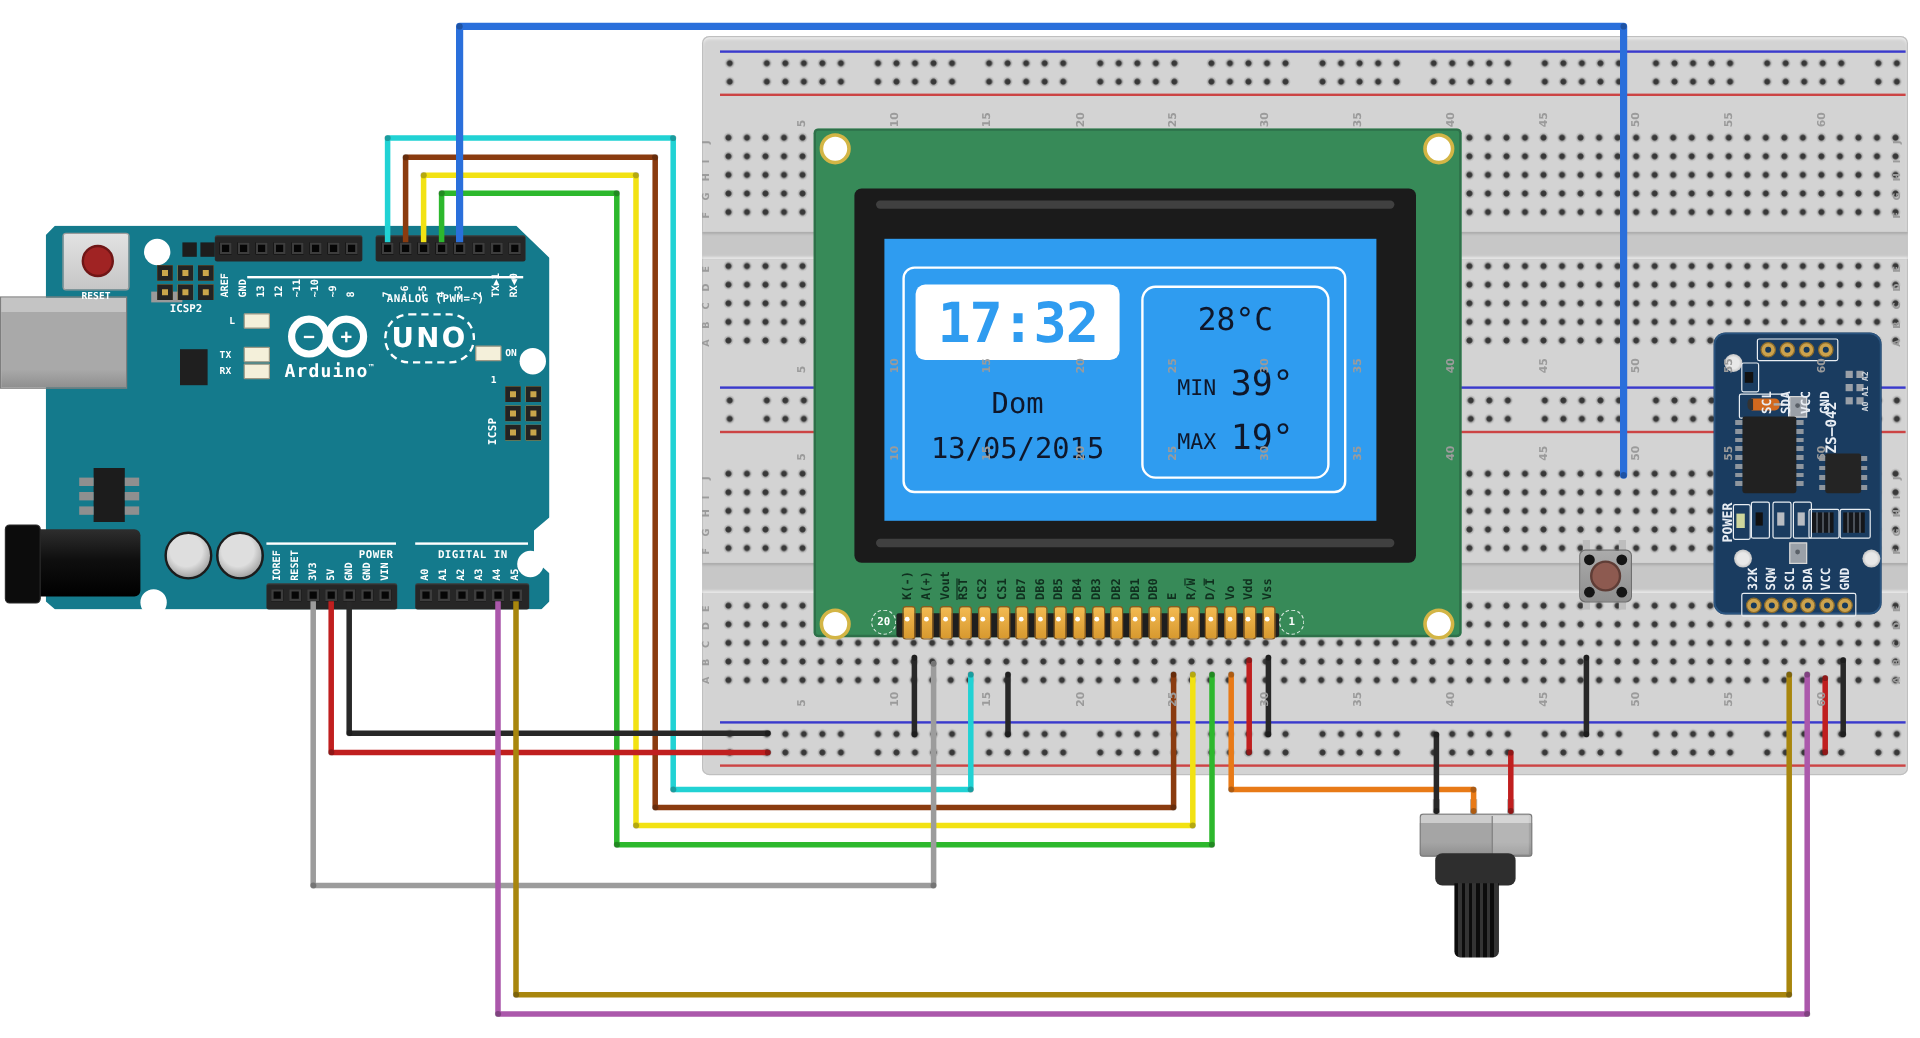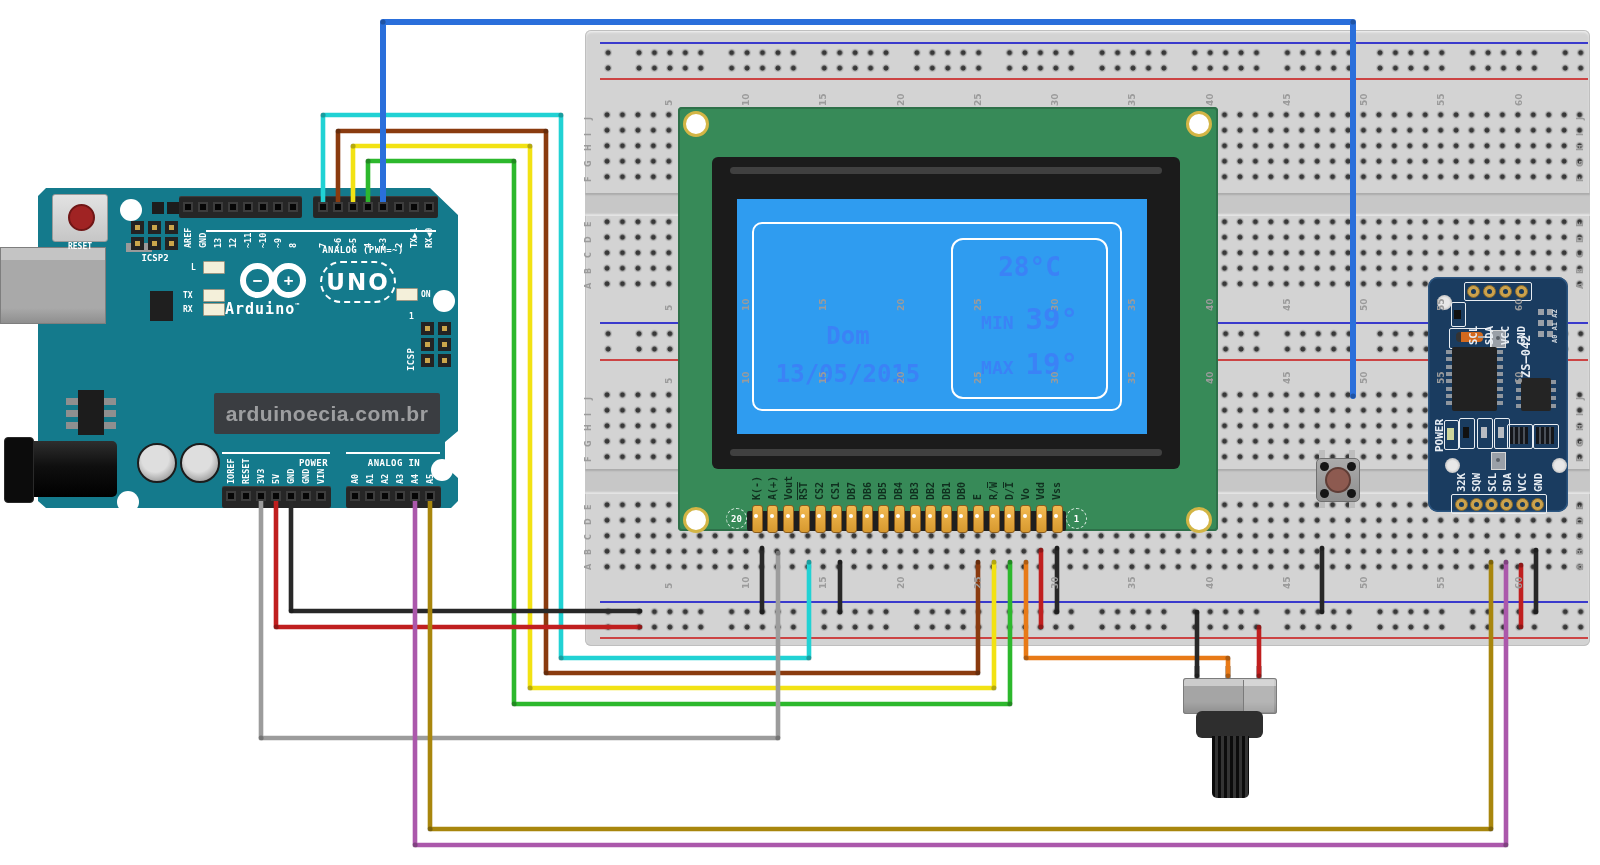--- a/index.html
+++ b/index.html
@@ -27,21 +27,21 @@
      background-size:15.45px 15.5px;}
   .bb-rail{position:absolute;height:31px;
      background-image:
        repeating-linear-gradient(90deg, rgba(211,211,211,0) 0px, rgba(211,211,211,0) 76.5px, #d3d3d3 76.5px, #d3d3d3 92.7px),
        radial-gradient(circle,#383838 2.1px,#ababab 2.9px,rgba(211,211,211,0) 4.4px);
      background-size:92.7px 100%,15.45px 15.4px;}
   .railline{position:absolute;height:2px;}
   .chan{position:absolute;background:#c7c7c7;
         box-shadow:inset 0 2px 2px rgba(0,0,0,.14), inset 0 -2px 2px rgba(255,255,255,.55);}
   .mhole{position:absolute;border-radius:50%;background:#fff;}
-  .scr{color:#3b82f6;font-family:"DejaVu Sans Mono",monospace;font-weight:bold;}
+  .scr{color:#0f172a;font-family:"DejaVu Sans Mono",monospace;font-weight:normal;}
   .ledr{position:absolute;width:20px;height:11px;background:#f4f0da;border:1px solid #9d9884;border-radius:1px;}
   .whitebox{position:absolute;border:1.3px solid #e8edf2;border-radius:2px;}
   svg{position:absolute;left:0;top:0;}
 </style>
 </head>
 <body>
 
 <div class="stage" id="stage">
 
   <div class="abs" style="left:585px;top:30px;width:1005px;height:616px;background:#d3d3d3;border-radius:6px;
@@ -87,54 +87,51 @@
   <div class="hstrip" style="left:179px;top:196px;width:123px;height:22px;"></div>
   <div class="hstrip" style="left:313px;top:196px;width:125px;height:22px;"></div>
   <div class="hstrip" style="left:222px;top:486px;width:109px;height:22px;"></div>
   <div class="hstrip" style="left:346px;top:486px;width:95px;height:22px;"></div>
 
   <div class="abs" style="left:206px;top:230px;width:230px;height:2px;background:#fff;"></div>
   <div class="abs wtext" style="left:283px;top:245px;width:160px;text-align:center;">ANALOG (PWM=~)</div>
   <div class="abs" style="left:222px;top:452px;width:108px;height:2px;background:#fff;"></div>
   <div class="abs" style="left:346px;top:452px;width:94px;height:2px;background:#fff;"></div>
   <div class="abs wtext" style="left:256px;top:458px;width:72px;text-align:right;">POWER</div>
-  <div class="abs wtext" style="left:350px;top:458px;width:88px;text-align:center;">ANALOG IN</div>
+  <div class="abs wtext" style="left:350px;top:458px;width:88px;text-align:center;">DIGITAL IN</div>
 
   <div class="ledr" style="left:203px;top:261px;"></div>
   <div class="abs lbl8" style="left:191px;top:263px;">L</div>
   <div class="ledr" style="left:203px;top:289px;"></div>
   <div class="abs lbl8" style="left:183px;top:291px;">TX</div>
   <div class="ledr" style="left:203px;top:303px;"></div>
   <div class="abs lbl8" style="left:183px;top:305px;">RX</div>
   <div class="ledr" style="left:396px;top:288px;"></div>
   <div class="abs lbl8" style="left:421px;top:290px;">ON</div>
 
   <div class="abs" style="left:240px;top:263px;width:35px;height:35px;border:6px solid #fff;border-radius:50%;box-sizing:border-box;
               display:flex;align-items:center;justify-content:center;color:#fff;font-weight:bold;font-size:16px;">
     <span>−</span>
     </div>
   <div class="abs" style="left:271px;top:263px;width:35px;height:35px;border:6px solid #fff;border-radius:50%;box-sizing:border-box;
               display:flex;align-items:center;justify-content:center;color:#fff;font-weight:bold;font-size:16px;">
     <span>+</span>
     </div>
-  <div class="abs" style="left:225px;top:300px;color:#fff;font:bold 15px 'DejaVu Sans Mono',monospace;letter-spacing:1px;">
+  <div class="abs" style="left:237px;top:300px;color:#fff;font:bold 15px 'DejaVu Sans Mono',monospace;letter-spacing:1px;">
     <span>Arduino</span><sup style="font-size:7px;">™</sup></div>
   <div class="abs" style="left:320px;top:261px;width:76px;height:42px;border:2.5px dashed #fff;border-radius:21px;box-sizing:border-box;
               display:flex;align-items:center;justify-content:center;color:#fff;font:bold 23px 'DejaVu Sans',sans-serif;letter-spacing:2px;">
     <span>UNO</span>
     </div>
 
   <div class="abs" style="left:421px;top:322px;width:32px;height:46px;"></div>
   <div class="rot wtext" style="left:406px;top:371px;">ICSP</div>
   <div class="abs lbl8" style="left:409px;top:312px;">1</div>
 
   <div class="abs" style="left:150px;top:291px;width:23px;height:30px;background:#1f1f1f;"></div>
-  <div class="abs" style="left:214px;top:393px;width:226px;height:41px;background:#3a3d41;border-radius:2px;display:flex;align-items:center;justify-content:center;">
-    <span style="font:bold 21px 'Liberation Sans',sans-serif;color:rgba(255,255,255,.5);letter-spacing:.5px;">arduinoecia.com.br</span>
-    </div>
   <div class="abs" style="left:137px;top:443px;width:40px;height:40px;border-radius:50%;border:2px solid #1c1c1c;box-sizing:border-box;
               background:radial-gradient(circle at 45% 38%,#dedede 45%,#ababab 72%,#5d5d5d 100%);"></div>
   <div class="abs" style="left:180px;top:443px;width:40px;height:40px;border-radius:50%;border:2px solid #1c1c1c;box-sizing:border-box;
               background:radial-gradient(circle at 45% 38%,#dedede 45%,#ababab 72%,#5d5d5d 100%);"></div>
   <div class="abs" style="left:78px;top:390px;width:26px;height:45px;background:#1c1c1c;"></div>
   <div class="abs" style="left:66px;top:398px;width:12px;height:7px;background:#8f8f8f;"></div>
   <div class="abs" style="left:66px;top:410px;width:12px;height:7px;background:#8f8f8f;"></div>
   <div class="abs" style="left:66px;top:422px;width:12px;height:7px;background:#8f8f8f;"></div>
   <div class="abs" style="left:104px;top:398px;width:12px;height:7px;background:#8f8f8f;"></div>
   <div class="abs" style="left:104px;top:410px;width:12px;height:7px;background:#8f8f8f;"></div>
@@ -147,20 +144,23 @@
   <div class="abs" style="left:678px;top:107px;width:540px;height:424px;background:#378a58;border-radius:4px;box-shadow:inset 0 0 0 2px #2e7049;"></div>
   <div class="abs" style="left:683px;top:111px;width:20px;height:20px;border-radius:50%;background:#fff;border:3px solid #d3b545;"></div>
   <div class="abs" style="left:1186px;top:111px;width:20px;height:20px;border-radius:50%;background:#fff;border:3px solid #d3b545;"></div>
   <div class="abs" style="left:683px;top:507px;width:20px;height:20px;border-radius:50%;background:#fff;border:3px solid #d3b545;"></div>
   <div class="abs" style="left:1186px;top:507px;width:20px;height:20px;border-radius:50%;background:#fff;border:3px solid #d3b545;"></div>
   <div class="abs" style="left:712px;top:157px;width:468px;height:312px;background:#1b1b1b;border-radius:6px;"></div>
   <div class="abs" style="left:730px;top:167px;width:432px;height:7px;background:#404040;border-radius:4px;"></div>
   <div class="abs" style="left:730px;top:449px;width:432px;height:7px;background:#404040;border-radius:4px;"></div>
   <div class="abs" style="left:737px;top:199px;width:410px;height:235px;background:#2f9cf0;"></div>
   <div class="abs" style="left:752px;top:222px;width:370px;height:189px;border:2.5px solid #fff;border-radius:10px;box-sizing:border-box;"></div>
+  <div class="abs" style="left:763px;top:237px;width:170px;height:63px;background:#fff;border-radius:8px;display:flex;align-items:center;justify-content:center;">
+    <span style="color:#2f9cf0;font:bold 46px 'DejaVu Sans Mono',monospace;letter-spacing:-1px;">17:32</span>
+    </div>
   <div class="abs scr" style="left:763px;top:322px;width:170px;text-align:center;font-size:24px;">Dom</div>
   <div class="abs scr" style="left:753px;top:360px;width:190px;text-align:center;font-size:24px;">13/05/2015</div>
   <div class="abs" style="left:951px;top:238px;width:157px;height:161px;border:2.5px solid #fff;border-radius:12px;box-sizing:border-box;"></div>
   <div class="abs scr" style="left:951px;top:252px;width:157px;text-align:center;font-size:26px;">28°C</div>
   <div class="abs" style="left:958px;top:302px;width:143px;display:flex;align-items:baseline;justify-content:center;gap:12px;">
     <span class="scr" style="font-size:18px;">MIN</span>
     <span class="scr" style="font-size:29px;">39°</span>
     </div>
   <div class="abs" style="left:958px;top:347px;width:143px;display:flex;align-items:baseline;justify-content:center;gap:12px;">
     <span class="scr" style="font-size:18px;">MAX</span>

